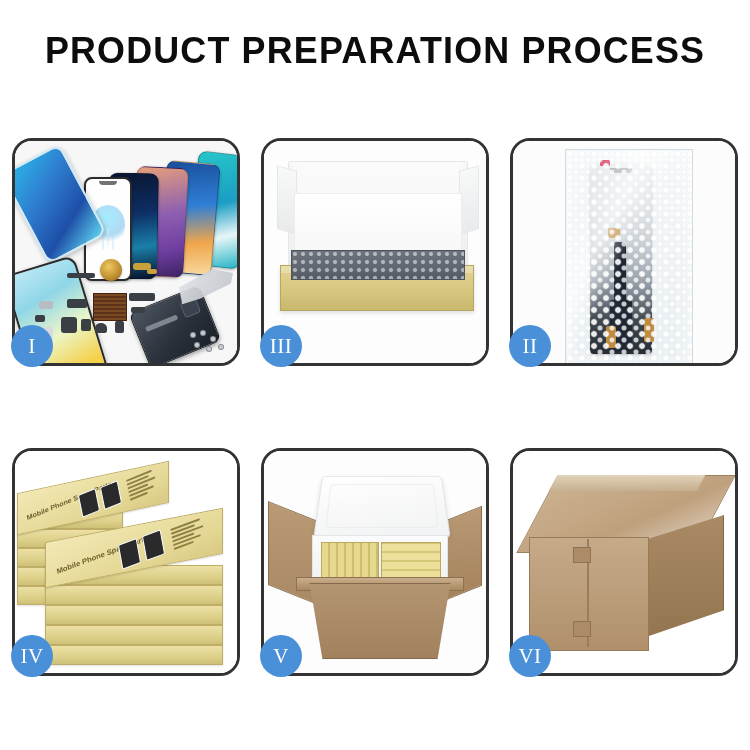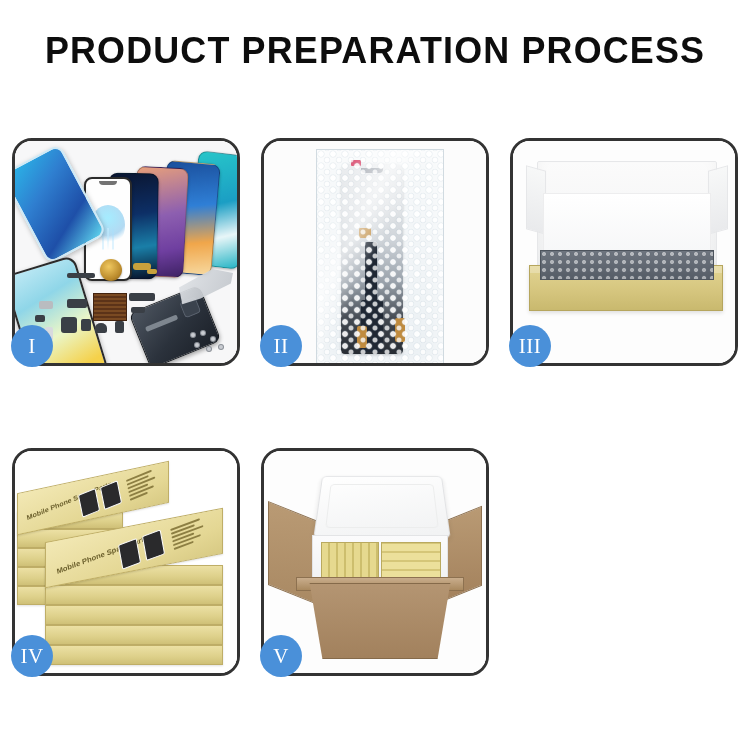--- a/index.html
+++ b/index.html
@@ -368,47 +368,47 @@
           <span class="screw" style="left:30px;top:14px;"></span>
         </div>
         <div class="tweezer"></div>
       </div>
     </div>
     <div class="badge">I</div>
   </div>
 
   <div class="panel">
     <div class="panel-media">
+      <div class="p3-bg"></div>
+      <div class="lidback"></div>
+      <div class="foam-liner"></div>
+      <div class="box-tray">
+        <div class="tray-lip"></div>
+        <div class="box-tray-inner"></div>
+      </div>
+    </div>
+    <div class="badge">III</div>
+  </div>
+
+  <div class="panel">
+    <div class="panel-media">
       <div class="p2-bg"></div>
       <div class="bubblebag">
         <div class="screen-inside"></div>
         <div class="flex-strip" style="left:48px;top:92px;width:12px;height:96px;"></div>
         <div class="flex-strip" style="left:44px;top:150px;width:22px;height:52px;"></div>
         <div class="tape-gold" style="left:42px;top:78px;width:12px;height:10px;"></div>
         <div class="tape-gold" style="left:40px;top:176px;width:10px;height:22px;border-radius:2px;"></div>
         <div class="tape-gold" style="left:78px;top:168px;width:10px;height:24px;border-radius:2px;"></div>
         <div class="pink-label"></div>
         <div class="bubbles"></div>
         <div class="bag-sheen"></div>
       </div>
     </div>
     <div class="badge">II</div>
-  </div>
-
-  <div class="panel">
-    <div class="panel-media">
-      <div class="p3-bg"></div>
-      <div class="lidback"></div>
-      <div class="foam-liner"></div>
-      <div class="box-tray">
-        <div class="tray-lip"></div>
-        <div class="box-tray-inner"></div>
-      </div>
-    </div>
-    <div class="badge">III</div>
   </div>
 
   <div class="panel">
     <div class="panel-media">
       <div class="p4-bg"></div>
       <div class="stack">
 
         <div class="sbox" style="left:0px;top:46px;width:104px;height:16px;"></div>
         <div class="sbox" style="left:0px;top:64px;width:104px;height:17px;"></div>
         <div class="sbox" style="left:0px;top:83px;width:104px;height:17px;"></div>
@@ -465,14 +465,27 @@
       <div class="foam-body">
         <div class="yellow-pack" style="left:8px;width:56px;"></div>
         <div class="yellow-pack flat" style="left:68px;width:58px;"></div>
       </div>
       <div class="carton-rim"></div>
       <div class="carton-front"></div>
     </div>
     <div class="badge">V</div>
   </div>
 
+  <div class="panel">
+    <div class="panel-media">
+      <div class="p6-bg"></div>
+      <div class="c-top"></div>
+      <div class="c-tape"></div>
+      <div class="c-side"></div>
+      <div class="c-front"></div>
+      <div class="c-seam" style="left:74px;top:88px;width:1.5px;height:108px;"></div>
+      <div class="c-tab" style="left:60px;top:96px;width:16px;height:14px;"></div>
+      <div class="c-tab" style="left:60px;top:170px;width:16px;height:14px;"></div>
+    </div>
+    <div class="badge">VI</div>
+  </div>
 
 </div>
 
 </body></html>

